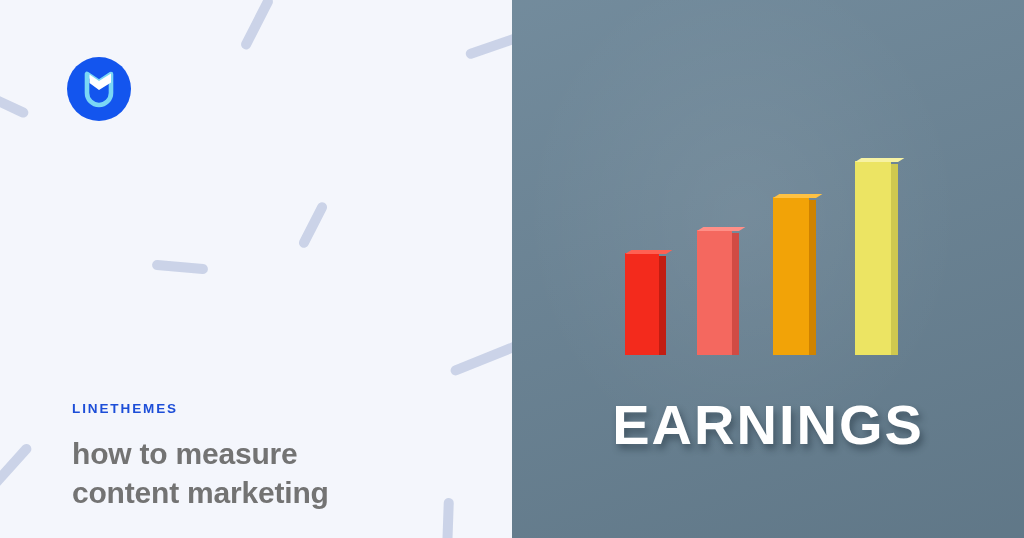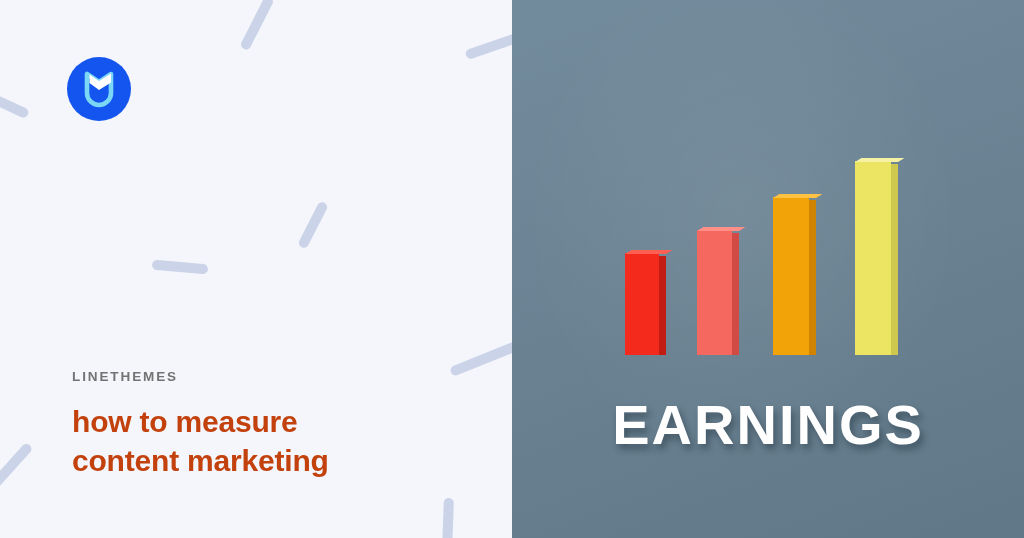--- a/index.html
+++ b/index.html
@@ -46,28 +46,29 @@
   
   .text-block {
     position:absolute;
     left:72px; top:370px;
     width:400px;
   }
   .eyebrow {
     font-size:13.5px;
     font-weight:bold;
     letter-spacing:1.9px;
-    color:#737373;
+    color:#1d4ed8;
     line-height:1;
     margin-bottom:18px;
+    margin-top:32px;
   }
   .headline {
     font-size:30px;
     font-weight:bold;
-    color:#c2410c;
+    color:#737373;
     line-height:1.33;
     letter-spacing:-0.2px;
   }
 
   
   .photo {
     position:relative;
     width:512px; height:538px;
     flex:0 0 512px;
     background:#6b8597;

